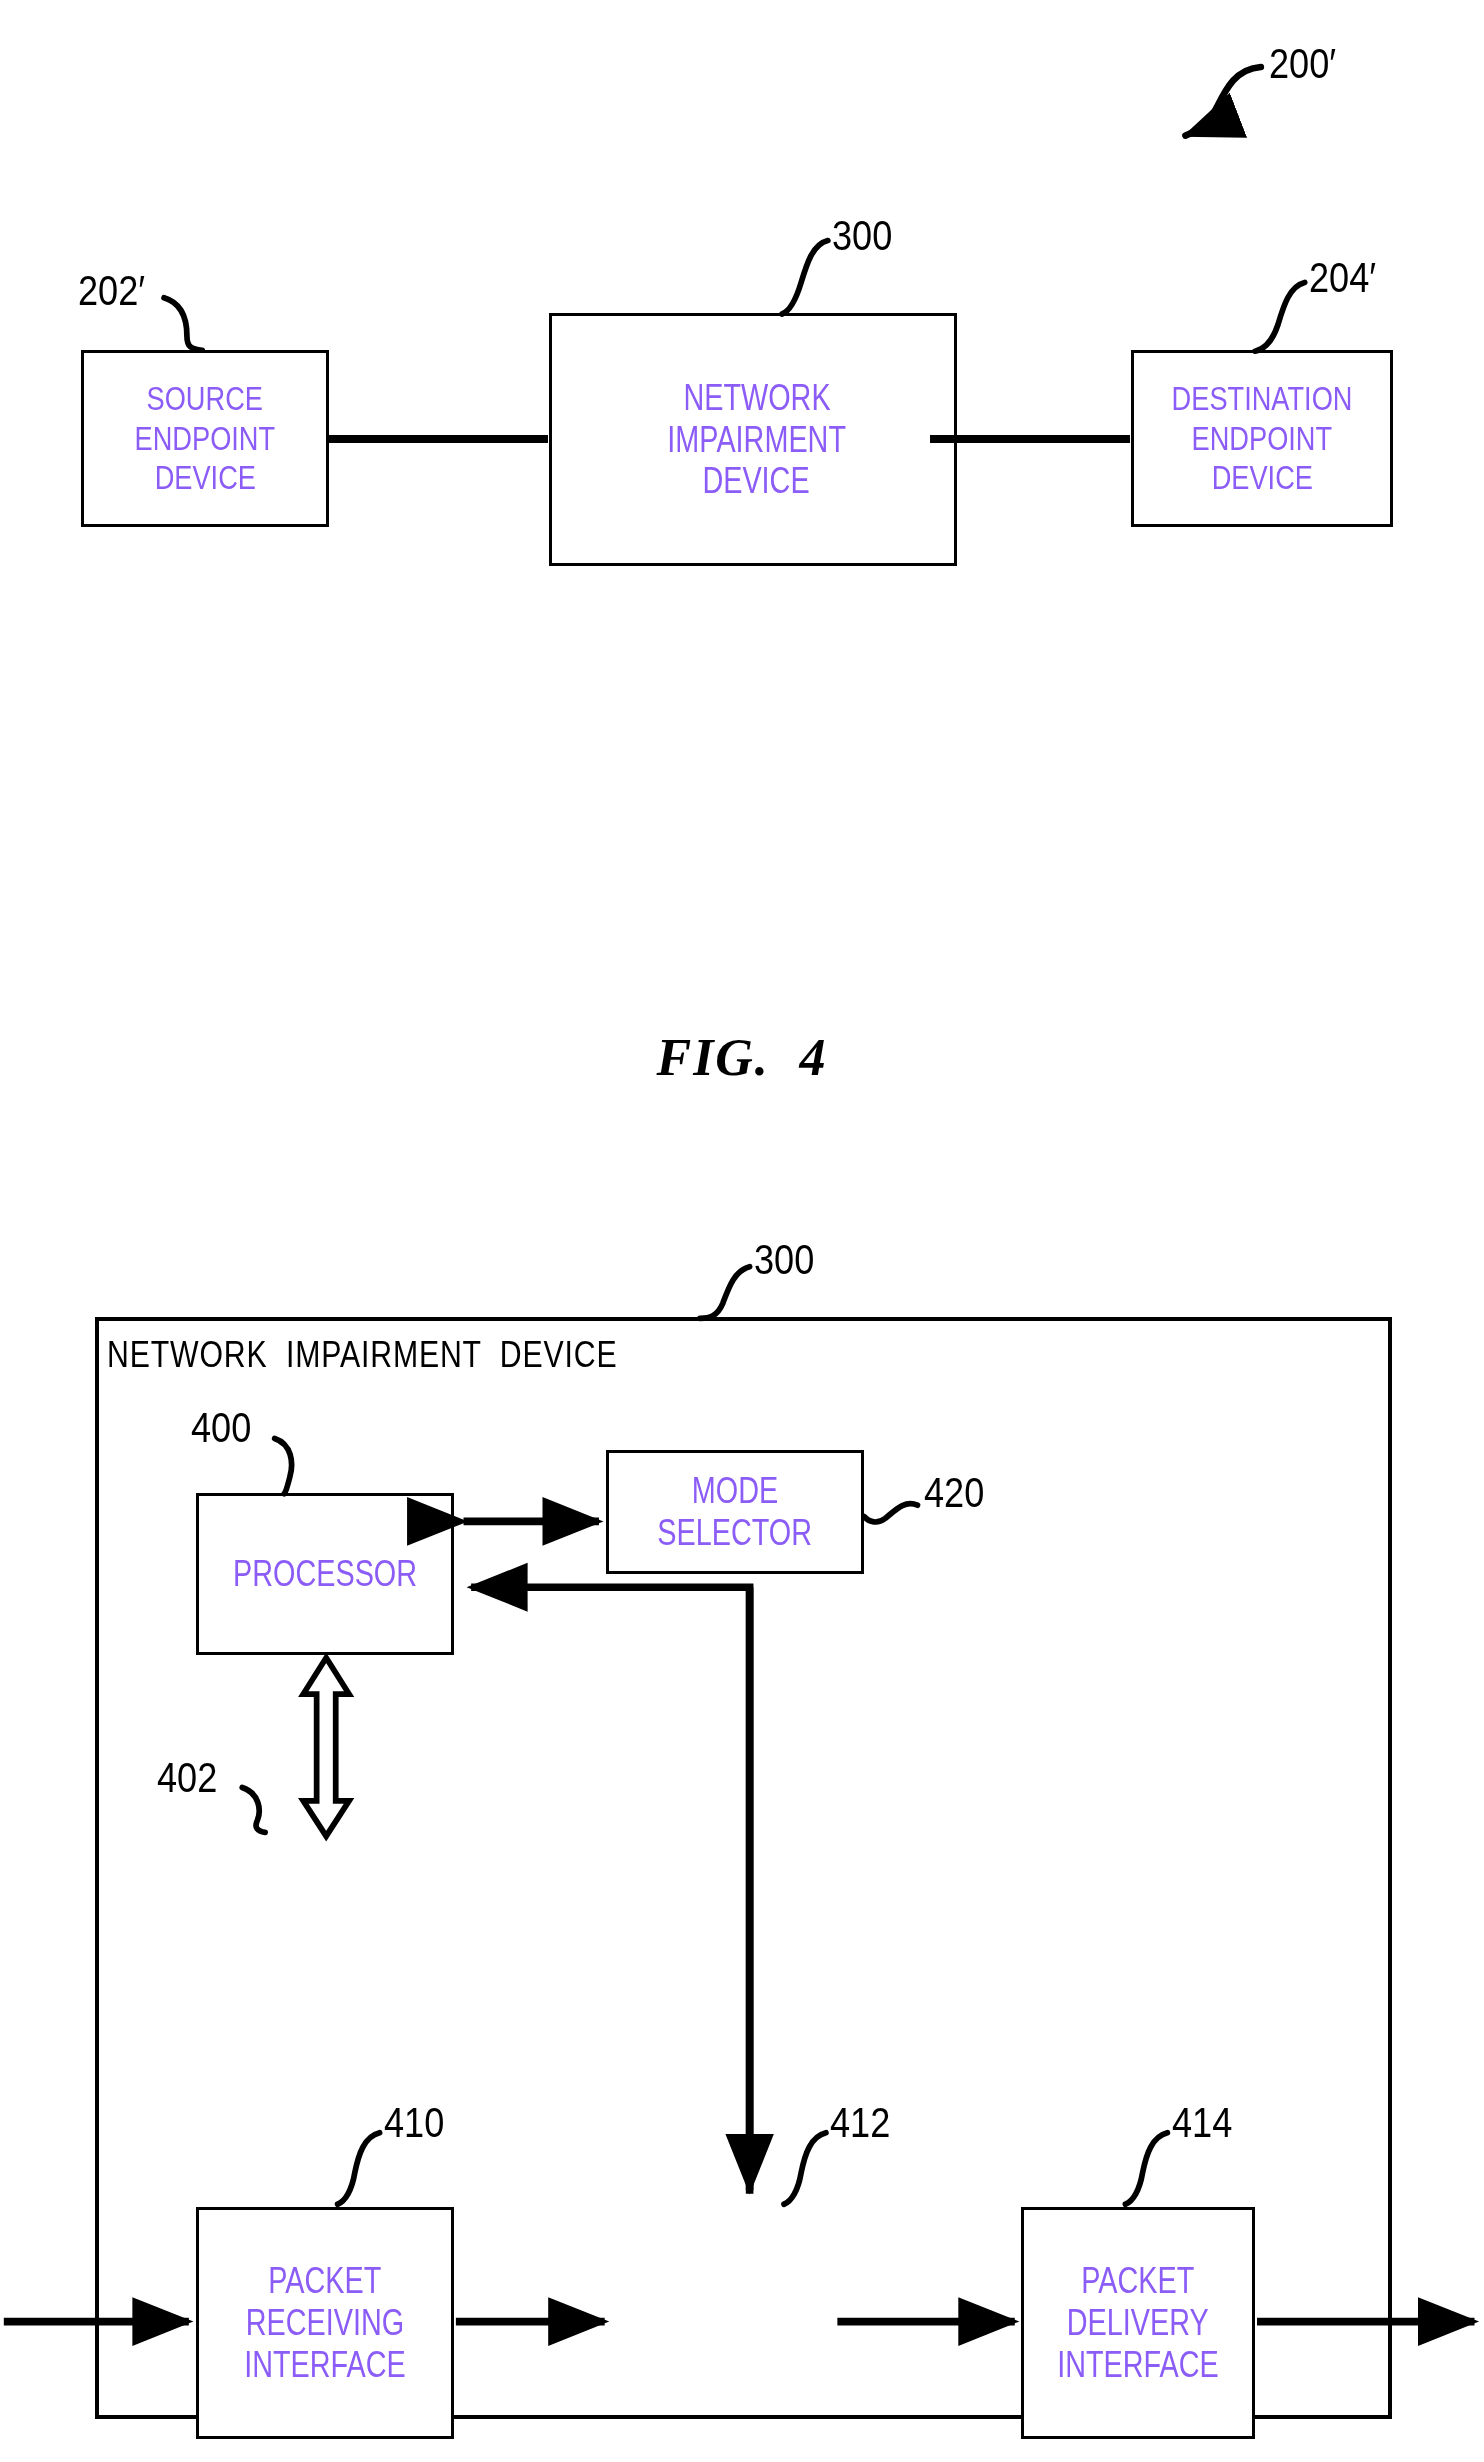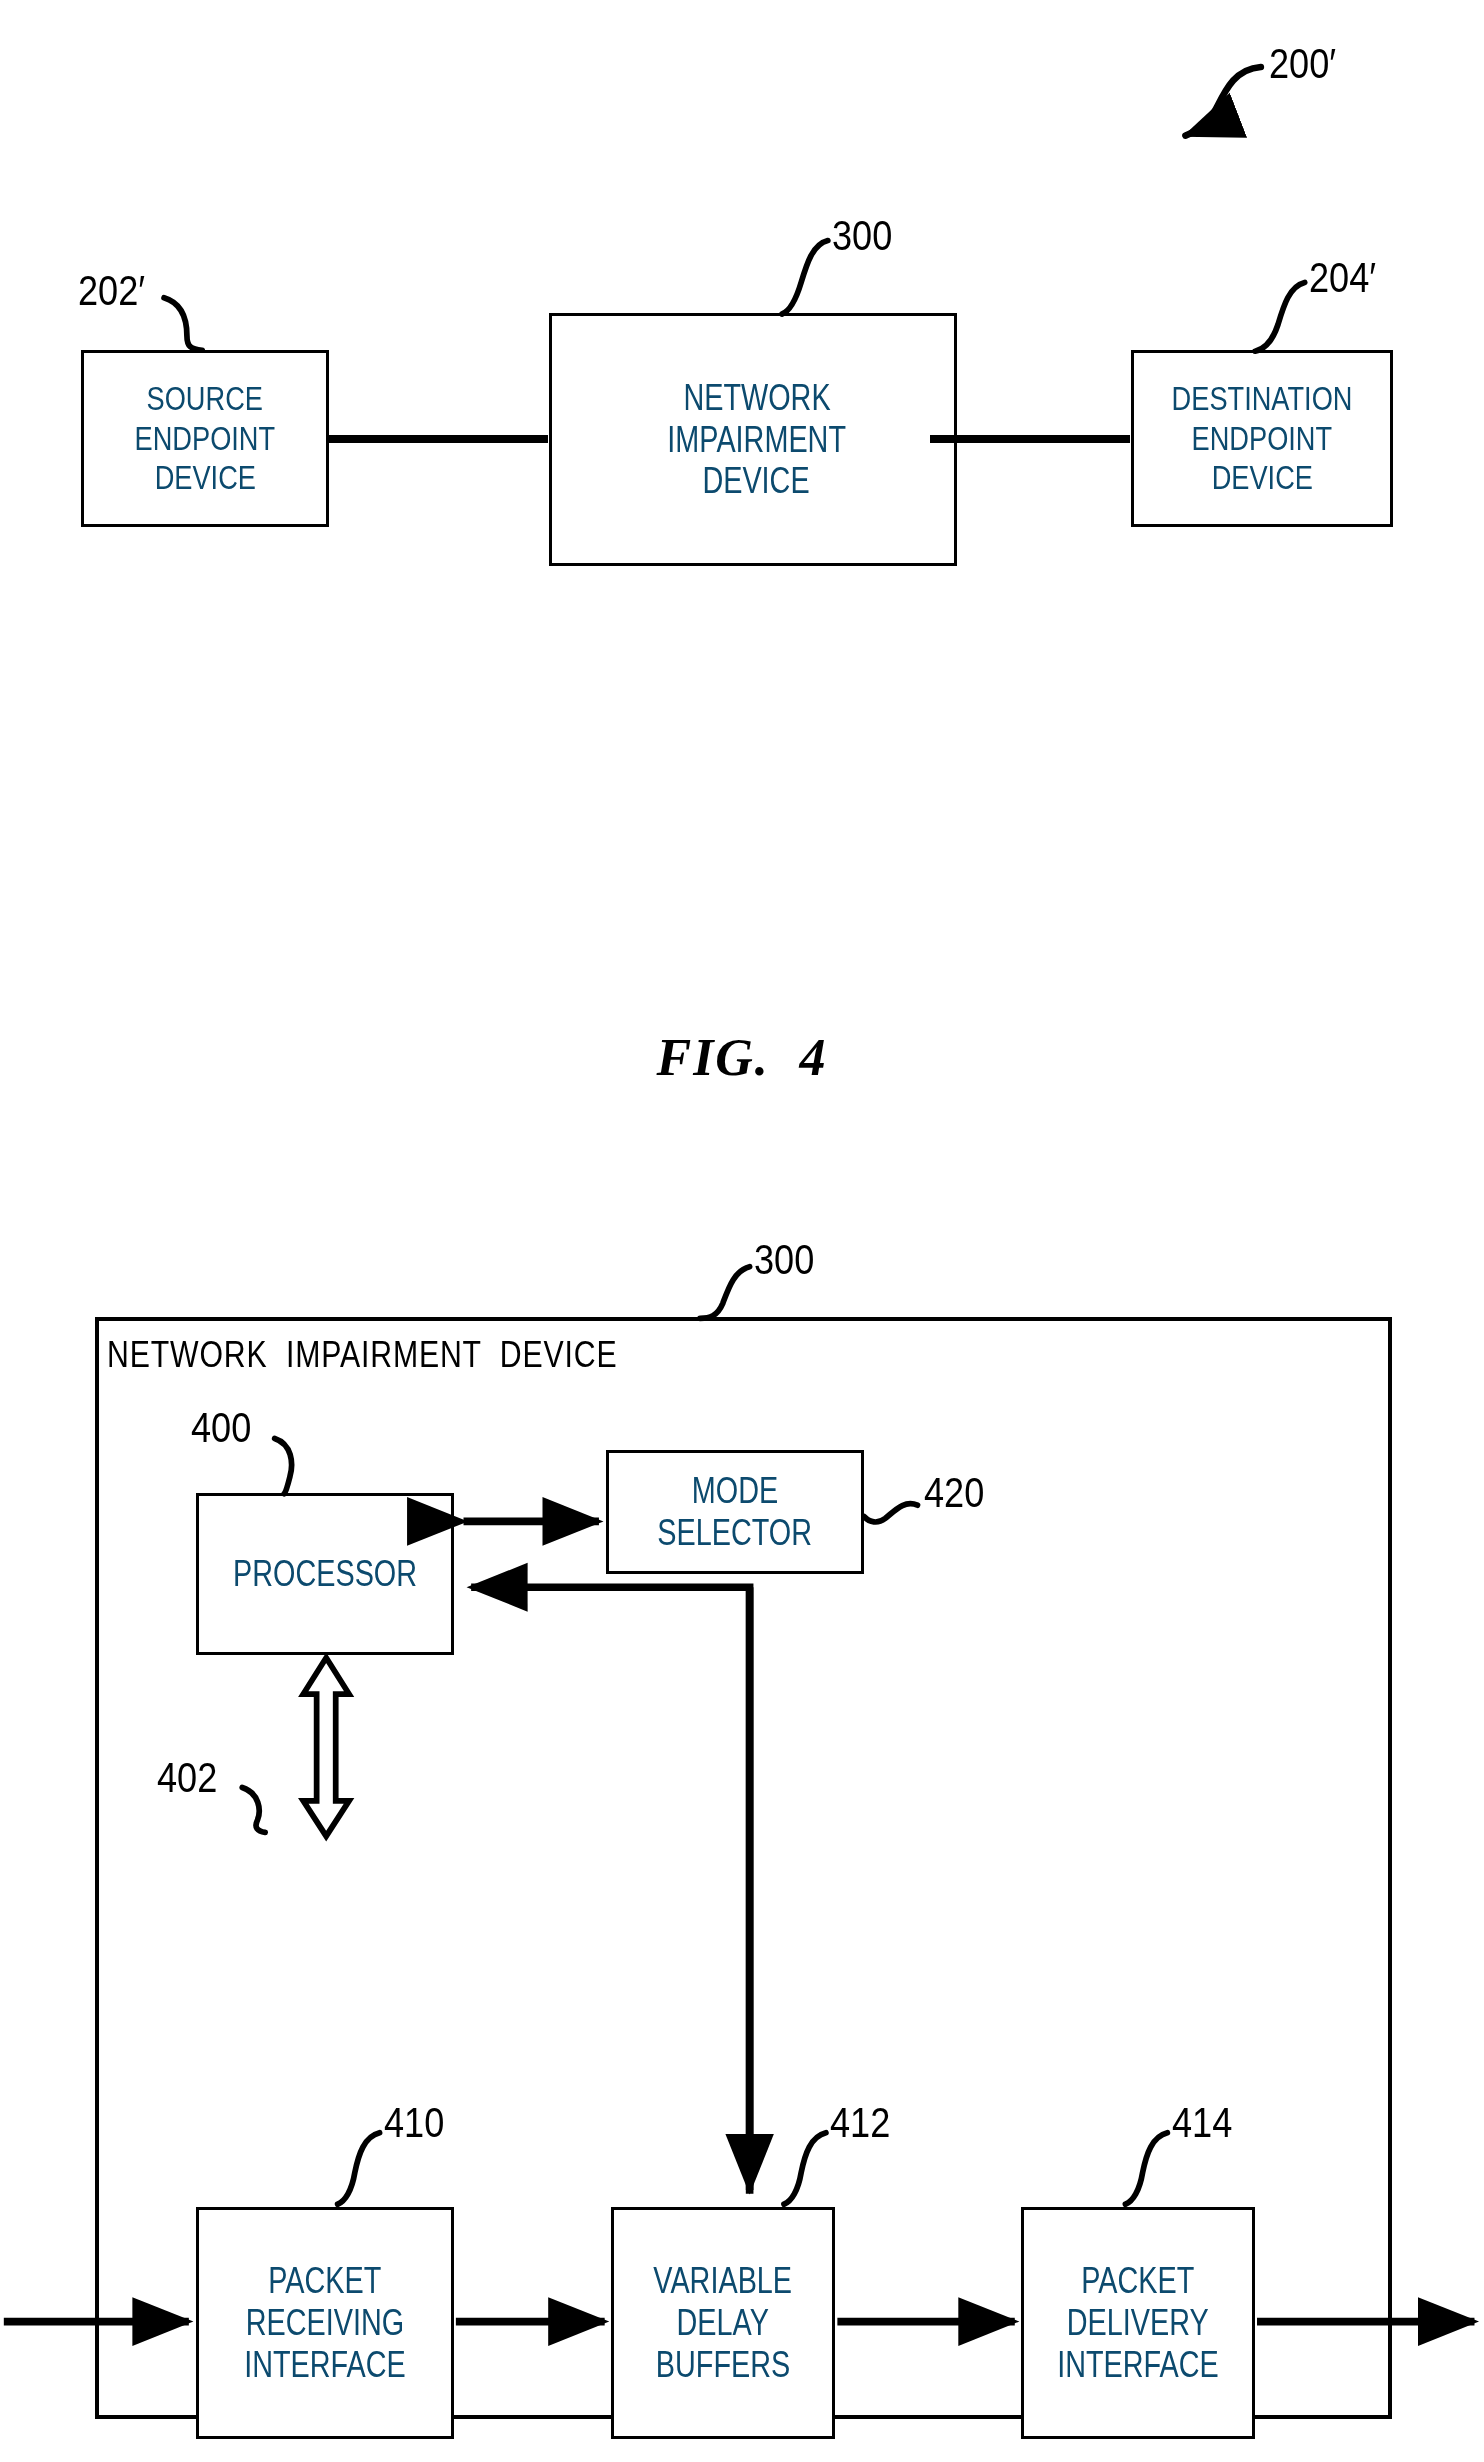--- a/index.html
+++ b/index.html
@@ -27,21 +27,21 @@
   
   .box{
     position:absolute;
     box-sizing:border-box;
     border:3.8px solid #000;
     background:#fff;
     display:flex;
     flex-direction:column;
     align-items:center;
     justify-content:center;
-    color:#0c4a6e;
+    color:#8b5cf6;
   }
   .box .line{
     display:block;
     white-space:pre;
     text-align:center;
     font-family:"Liberation Sans", sans-serif;
     font-weight:400;
     line-height:1.16;
     transform:scaleX(0.80);
     transform-origin:center center;
@@ -179,25 +179,20 @@
     <span class="line">SELECTOR</span>
   </div>
 
 
   <div class="box b-md" id="pri-box">
     <span class="line">PACKET</span>
     <span class="line">RECEIVING</span>
     <span class="line">INTERFACE</span>
   </div>
 
-  <div class="box b-md" id="vdb-box">
-    <span class="line">VARIABLE</span>
-    <span class="line">DELAY</span>
-    <span class="line">BUFFERS</span>
-  </div>
 
   <div class="box b-md" id="pdi-box">
     <span class="line">PACKET</span>
     <span class="line">DELIVERY</span>
     <span class="line">INTERFACE</span>
   </div>
 
   <svg class="overlay" viewBox="0 0 1556 2581">
     <defs>
       <marker id="ah" markerWidth="9" markerHeight="9" refX="7.4" refY="3.2" orient="auto" markerUnits="strokeWidth">

